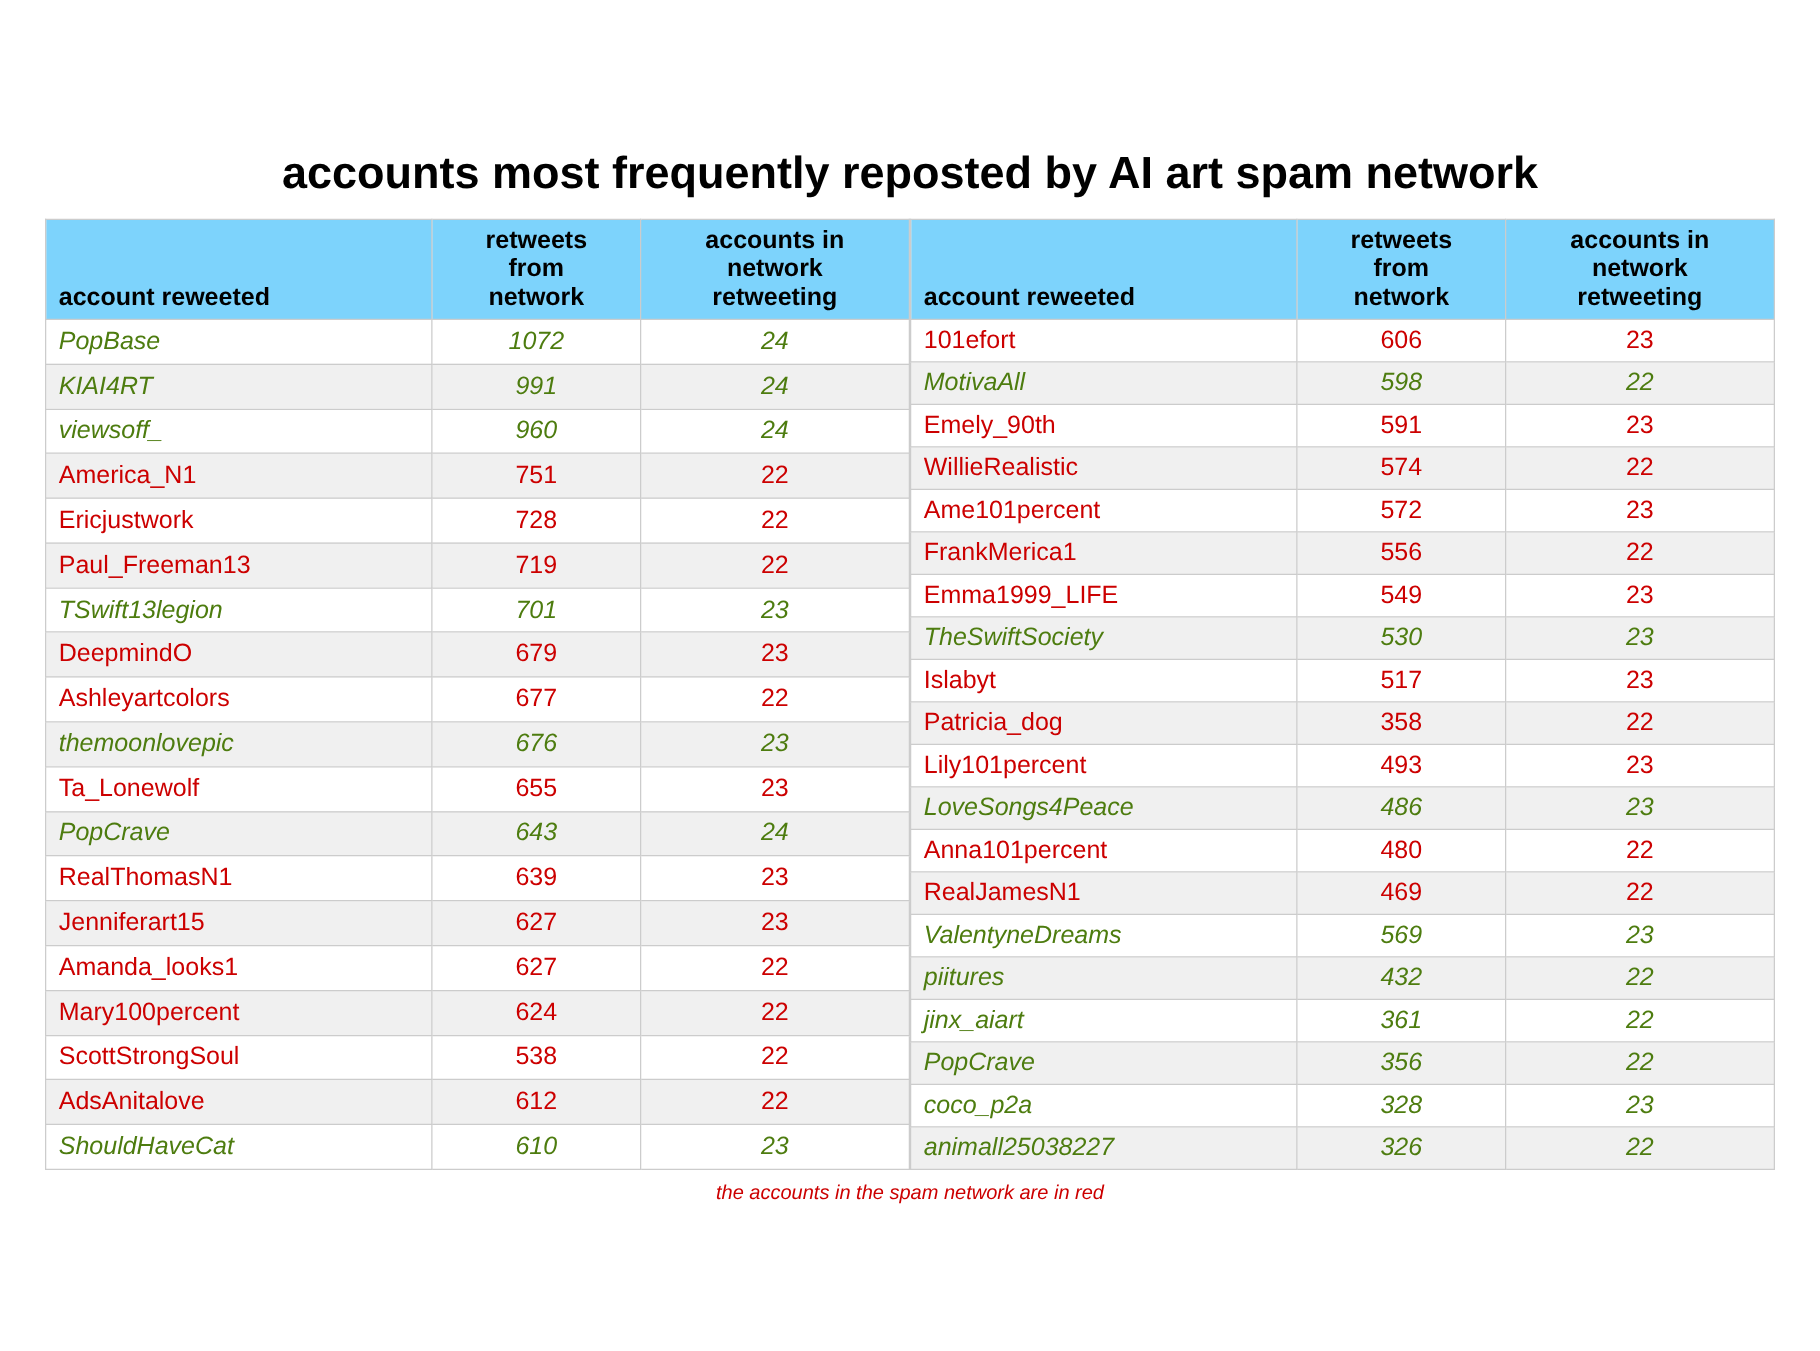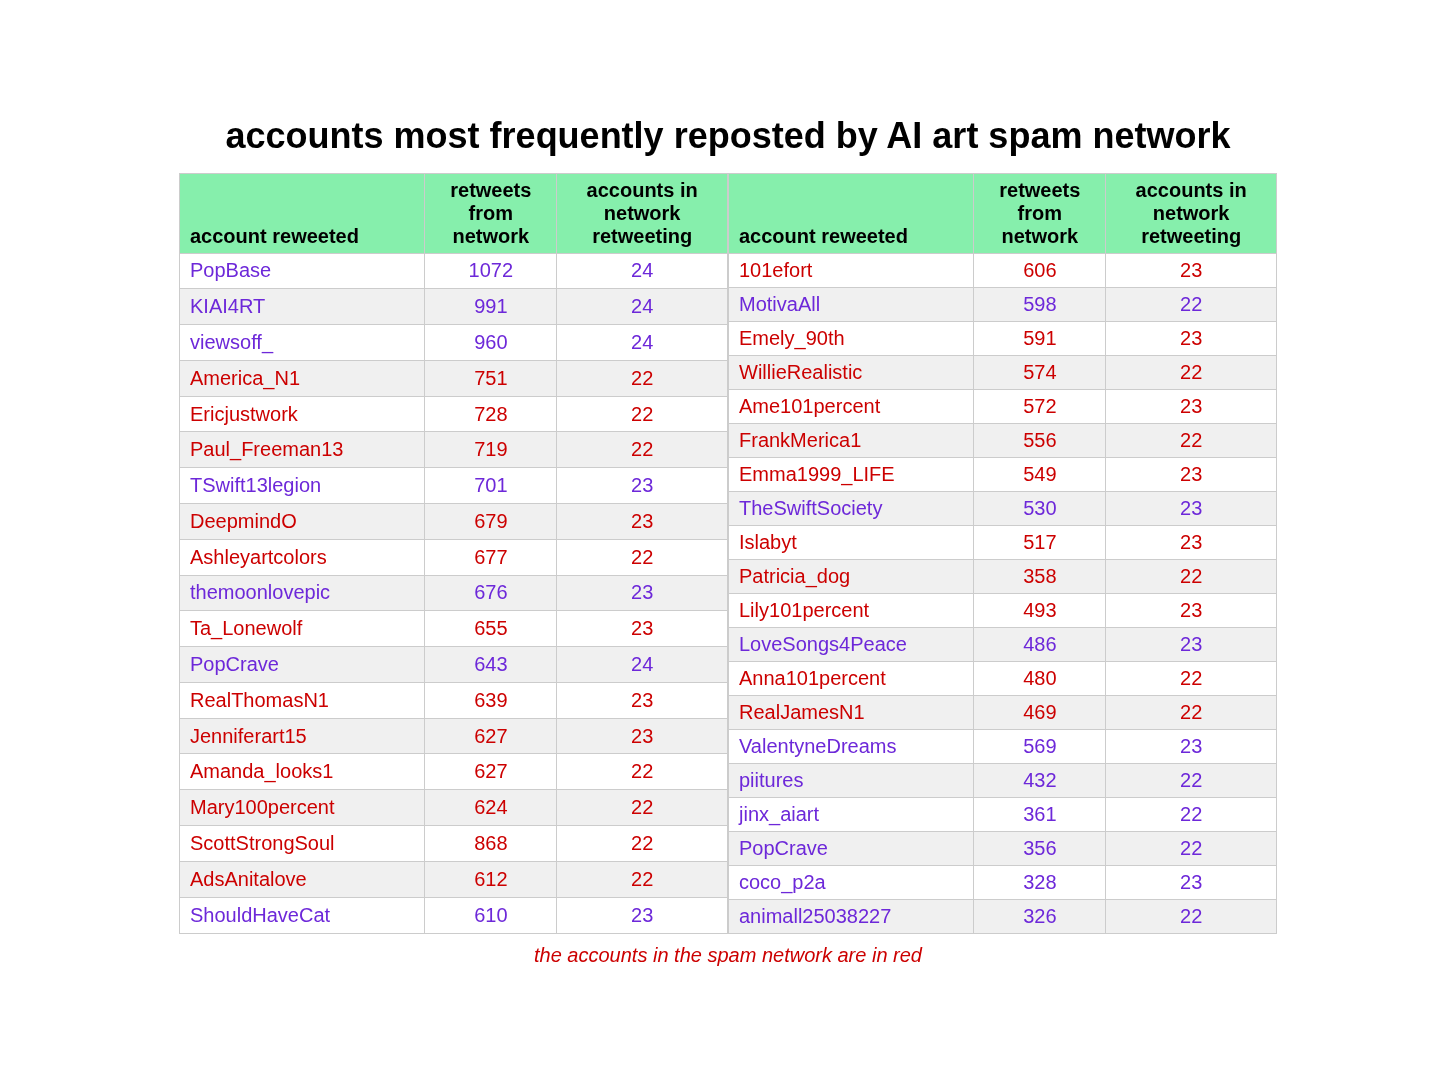--- a/index.html
+++ b/index.html
@@ -7,21 +7,21 @@
       background: #fff;
       font-family: Arial, sans-serif;
       width: 1456px;
       min-height: 1081px;
       display: flex;
       align-items: center;
       justify-content: center;
       padding: 20px;
     }
     .container {
-      width: 1098px;
+      width: 1384px;
     }
     .main-title {
       text-align: center;
       font-size: 36px;
       font-weight: bold;
       margin-bottom: 16px;
       color: #000;
     }
     .table-wrapper {
       display: flex;
@@ -37,44 +37,45 @@
     }
     th, td {
       border: 1px solid #ccc;
       padding: 5px 10px;
       font-size: 20px;
       text-align: center;
     }
     th {
       font-weight: bold;
       vertical-align: bottom;
-      background: #86efac;
+      background: #7dd3fc;
     }
     th.account-col {
       text-align: left;
       margin-left: 44px;
     }
     td.account-col {
       text-align: left;
     }
     tr:nth-child(even) td {
       background-color: #f0f0f0;
     }
     tr:nth-child(odd) td {
       background-color: #ffffff;
     }
     .red {
       color: #cc0000;
     }
     .black {
-      color: #6d28d9;
+      color: #4d7c0f;
+      font-style: italic;
     }
     .footer-note {
       text-align: center;
-      font-size: 20px;
+      font-size: 16px;
       color: #cc0000;
       font-style: italic;
       margin-top: 10px;
     }
   </style>
 </head>
 <body>
 
 <div class="container">
   <h1 class="main-title">accounts most frequently reposted by AI art spam network</h1>
@@ -165,21 +166,21 @@
       <td class="red">627</td>
       <td class="red">22</td>
     </tr>
           <tr>
       <td class="account-col red">Mary100percent</td>
       <td class="red">624</td>
       <td class="red">22</td>
     </tr>
           <tr>
       <td class="account-col red">ScottStrongSoul</td>
-      <td class="red">868</td>
+      <td class="red">538</td>
       <td class="red">22</td>
     </tr>
           <tr>
       <td class="account-col red">AdsAnitalove</td>
       <td class="red">612</td>
       <td class="red">22</td>
     </tr>
           <tr>
       <td class="account-col black">ShouldHaveCat</td>
       <td class="black">610</td>

